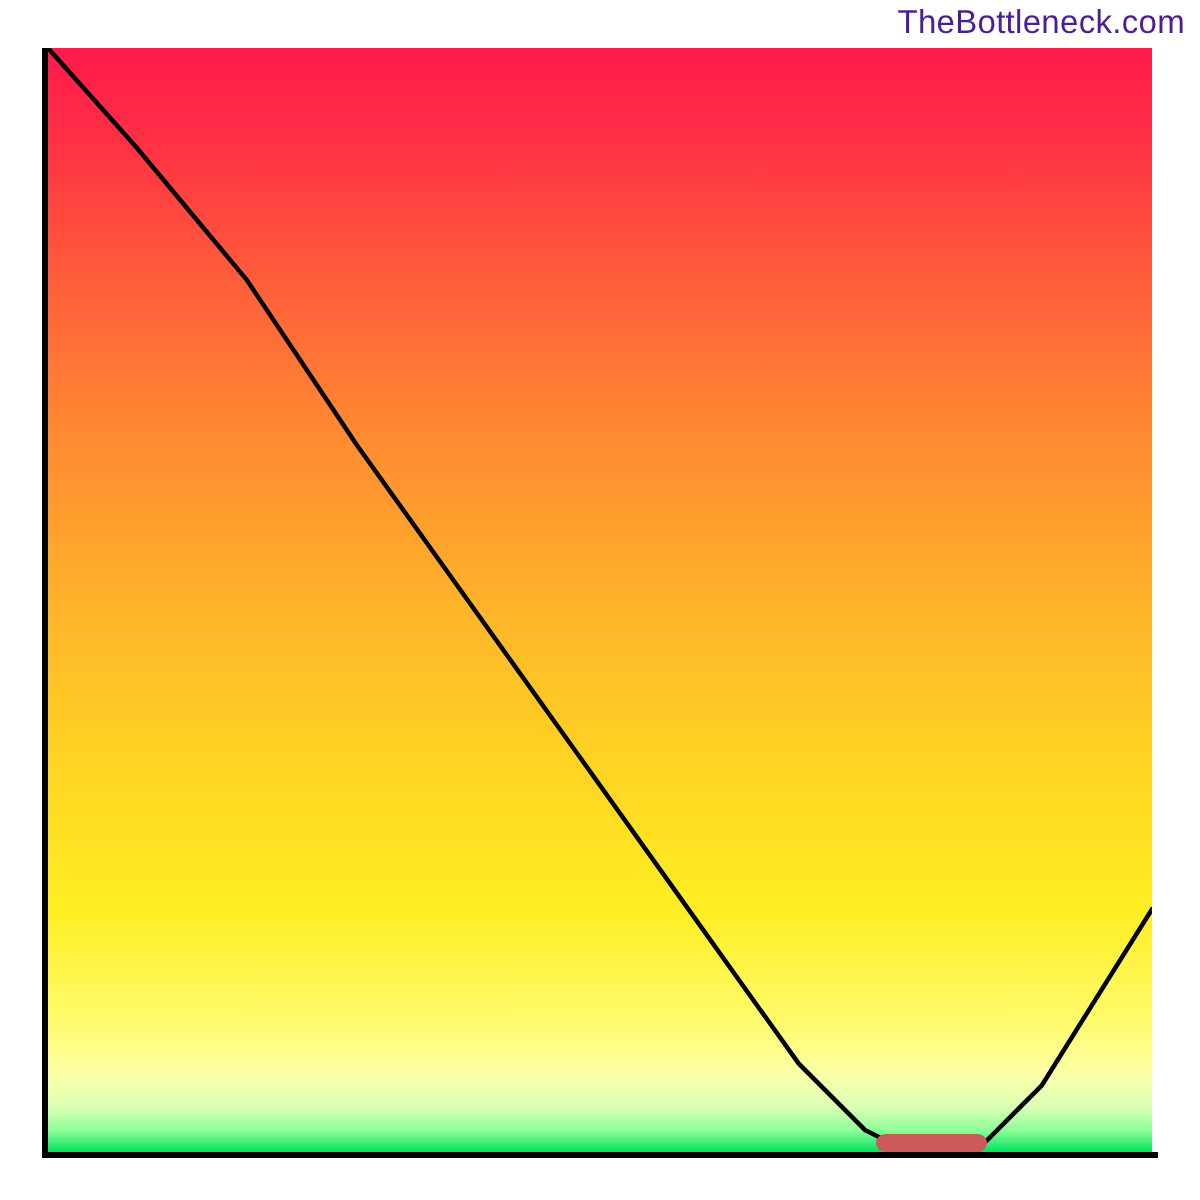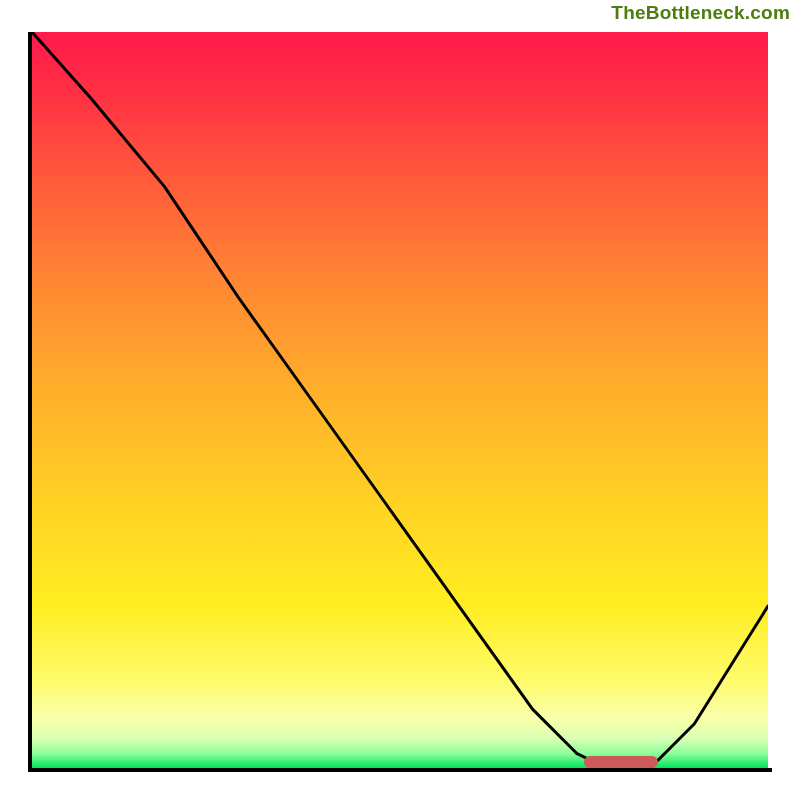--- a/index.html
+++ b/index.html
@@ -13,23 +13,23 @@
   }
   .wrap {
     position: relative;
     width: 800px;
     height: 800px;
   }
   .watermark {
     position: absolute;
     top: 2px;
     right: 10px;
-    font-size: 19px;
-    font-weight: 700;
-    color: #4d7c0f;
+    font-size: 22px;
+    font-weight: 400;
+    color: #4c1d95;
     letter-spacing: 0.2px;
   }
   .plot {
     position: absolute;
     left: 32px;
     top: 32px;
     width: 736px;
     height: 736px;
   }
   .grad {

